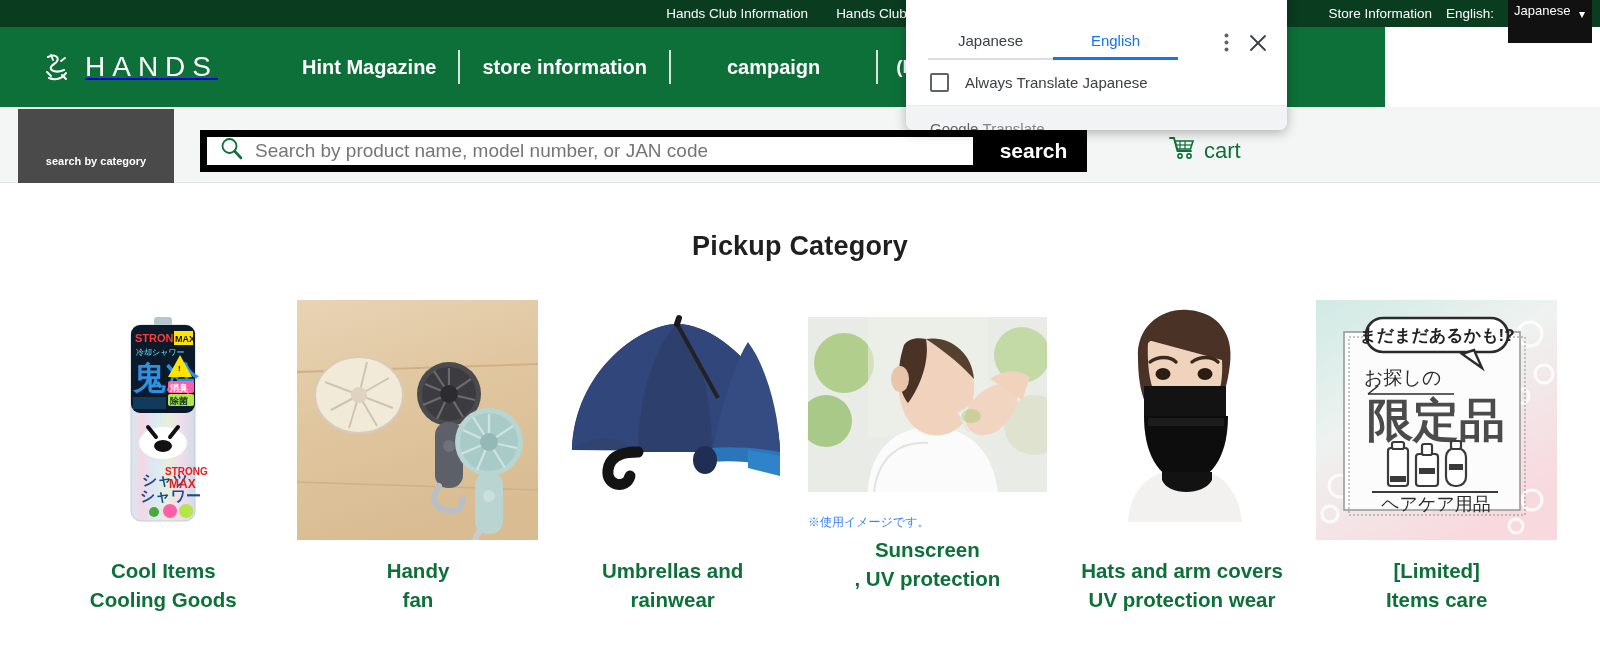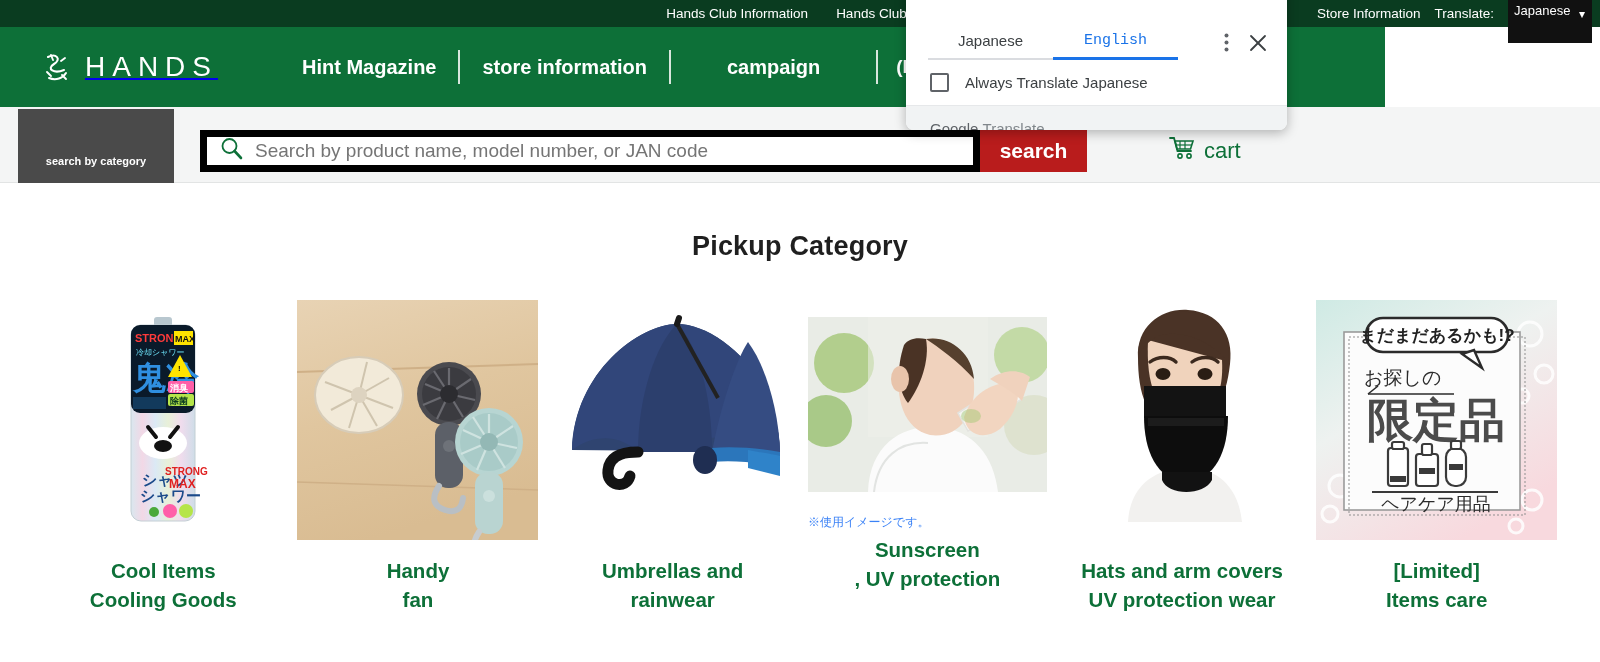--- a/index.html
+++ b/index.html
@@ -76,21 +76,21 @@
     background:#fff; border:7px solid #000000;
     display:flex; align-items:center; padding-left:12px;
   }
   .search-input {
     border:none; outline:none; background:transparent;
     font-size:19px; color:#8d8d8d; width:700px; margin-left:10px;
     font-family:"Liberation Sans", sans-serif;
   }
   .search-btn {
     position:absolute; left:980px; top:23px; width:107px; height:42px;
-    background:#b91c1c; color:#fff; border:none; cursor:pointer;
+    background:#000000; color:#fff; border:none; cursor:pointer;
     font-size:21px; font-weight:bold; font-family:"Liberation Sans", sans-serif;
   }
   .cart {
     position:absolute; left:1168px; top:28px;
     display:flex; align-items:center; gap:8px;
     color:#0d7038; font-size:22px; text-decoration:none;
   }
   .account {
     position:absolute; left:1327px; top:119px;
     color:#0d7038; font-size:20px; line-height:27px; text-decoration:none;
@@ -125,21 +125,21 @@
 </head>
 <body>
 
 <div class="page">
 
   <div class="topbar">
     <a href="#">Hands Club Information</a>
     <a href="#">Hands Club App</a>
     <div class="topbar-right">
       <a href="#" style="opacity:1">Store Information</a>
-      <span class="lang-label">Translate:</span>
+      <span class="lang-label">English:</span>
       <span class="lang-wrap">
         <span class="lang-select">Japanese</span>
         <span class="lang-caret">▾</span>
       </span>
     </div>
   </div>
 
   <div class="navbar">
     <a href="#" class="logo">
       <span class="logo-mark">
@@ -450,21 +450,21 @@
     </div>
   </div>
 
   <div style="position:absolute; left:906px; top:-32px; width:381px; height:162px;
               background:#fff; border-radius:8px; box-shadow:0 3px 12px rgba(0,0,0,0.28);
               overflow:hidden;">
 
     <div style="display:flex; align-items:flex-end; height:92px; padding:0 20px 0 22px; position:relative;">
       <div style="flex:1; display:flex;">
         <div style="width:125px; text-align:center; padding-bottom:11px; font-size:15px; color:#3c4043; cursor:pointer;">Japanese</div>
-        <div style="width:125px; text-align:center; padding-bottom:11px; font-size:15px; color:#1a73e8; cursor:pointer;font-family:Liberation Mono, monospace;">English</div>
+        <div style="width:125px; text-align:center; padding-bottom:11px; font-size:15px; color:#1a73e8; cursor:pointer;">English</div>
       </div>
       <div style="display:flex; align-items:center; gap:20px; padding-bottom:8px;">
         <span style="cursor:pointer; line-height:0;">
           <svg width="5" height="19" viewBox="0 0 5 19">
             <circle cx="2.5" cy="2.5" r="2" fill="#5f6368"></circle>
             <circle cx="2.5" cy="9.5" r="2" fill="#5f6368"></circle>
             <circle cx="2.5" cy="16.5" r="2" fill="#5f6368"></circle>
           </svg>
         </span>
         <span style="cursor:pointer; line-height:0;">

